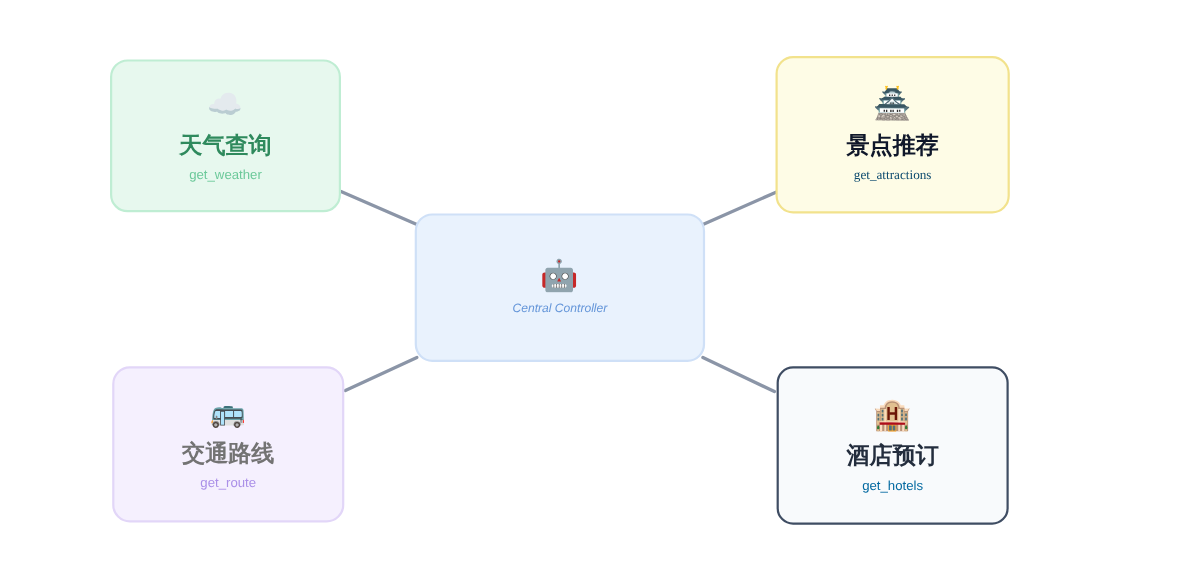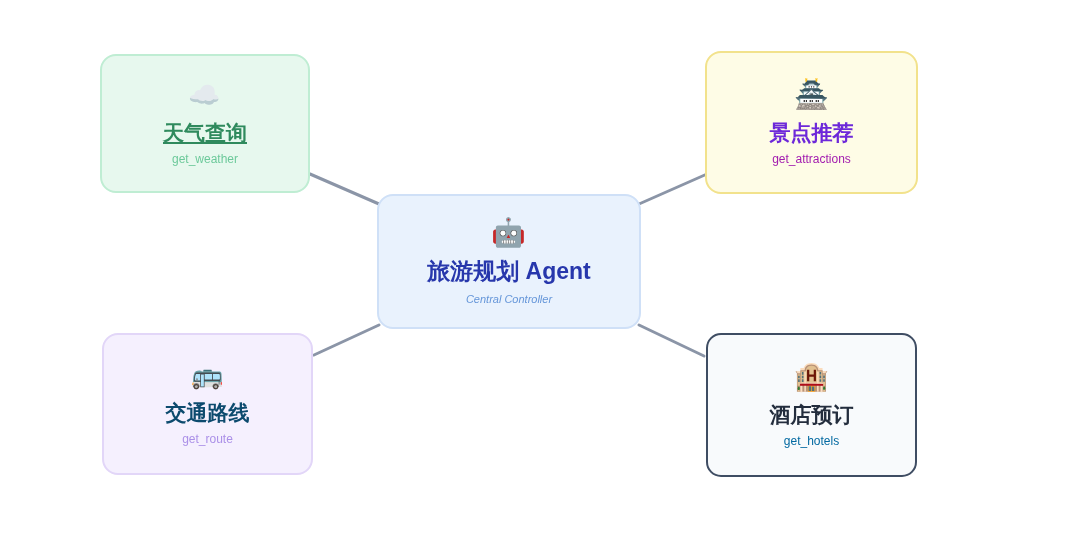--- a/index.html
+++ b/index.html
@@ -48,50 +48,50 @@
     font-weight: 400;
     line-height: 1.2;
   }
 
   
   .node-weather {
     left: 100px; top: 54px; width: 210px; height: 139px;
     background: #e7f8ee;
     border: 2px solid #bfedd3;
   }
-  .node-weather .title { color: #2f8a5d; text-decoration: underline; }
+  .node-weather .title { color: #2f8a5d; }
   .node-weather .subtitle { color: #6cc99a; }
 
   
   .node-attractions {
     left: 705px; top: 51px; width: 213px; height: 143px;
     background: #fefce6;
     border: 2px solid #f2e28c;
   }
   .node-attractions .icon { font-size: 28px; }
-  .node-attractions .title { color: #6d28d9; }
-  .node-attractions .subtitle { color: #a21caf; }
+  .node-attractions .title { color: #0f172a; }
+  .node-attractions .subtitle { color: #0c4a6e; font-family: Liberation Serif, serif; }
 
   
   .node-agent {
     left: 377px; top: 194px; width: 264px; height: 135px;
     background: #e9f2fd;
     border: 2px solid #cfe0f7;
   }
   .node-agent .icon { font-size: 28px; }
   .node-agent .title { font-size: 23px; color: #2737ac; }
   .node-agent .subtitle { font-size: 11px; color: #6596d9; font-style: italic; }
 
   
   .node-route {
     left: 102px; top: 333px; width: 211px; height: 142px;
     background: #f5f0fe;
     border: 2px solid #e2d6f8;
   }
-  .node-route .title { color: #0c4a6e; }
+  .node-route .title { color: #737373; }
   .node-route .subtitle { color: #ab90e8; }
 
   
   .node-hotels {
     left: 706px; top: 333px; width: 211px; height: 144px;
     background: #f8fafc;
     border: 2px solid #3f4d63;
     border-radius: 15px;
   }
   .node-hotels .icon { font-size: 28px; }
@@ -117,21 +117,20 @@
   </div>
 
   <div class="node node-attractions">
     <span class="icon">🏯</span>
     <div class="title">景点推荐</div>
     <div class="subtitle">get_attractions</div>
   </div>
 
   <div class="node node-agent">
     <span class="icon">🤖</span>
-    <div class="title">旅游规划 Agent</div>
     <div class="subtitle">Central Controller</div>
   </div>
 
   <div class="node node-route">
     <span class="icon">🚌</span>
     <div class="title">交通路线</div>
     <div class="subtitle">get_route</div>
   </div>
 
   <div class="node node-hotels">

